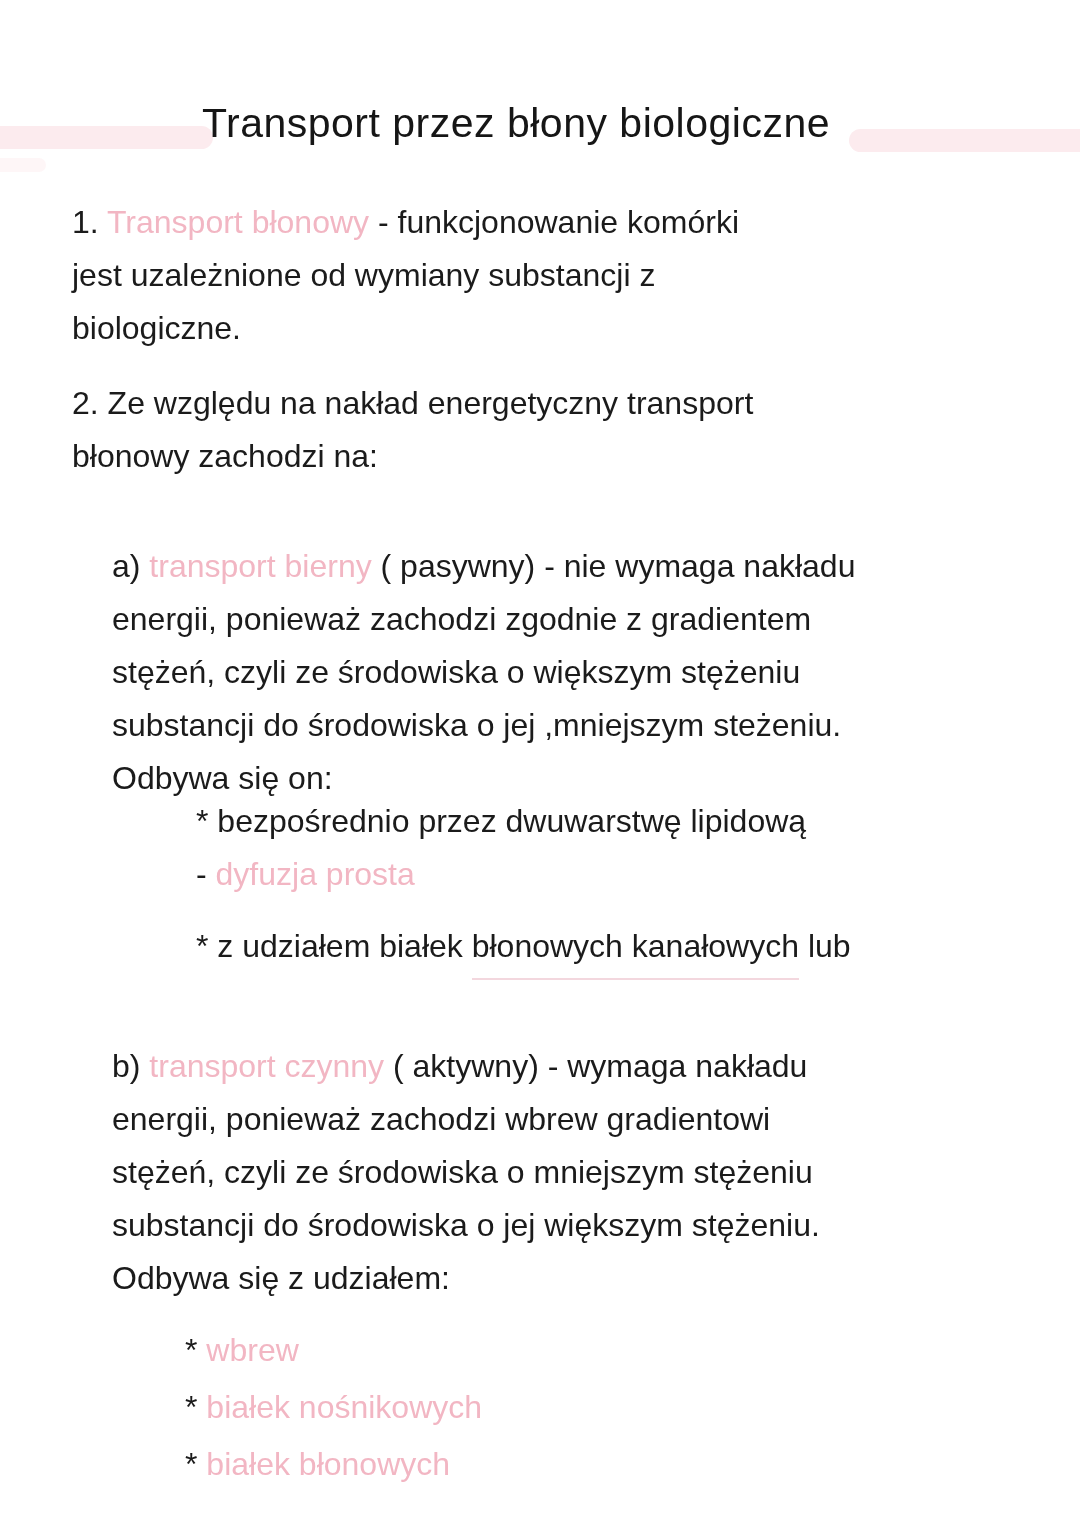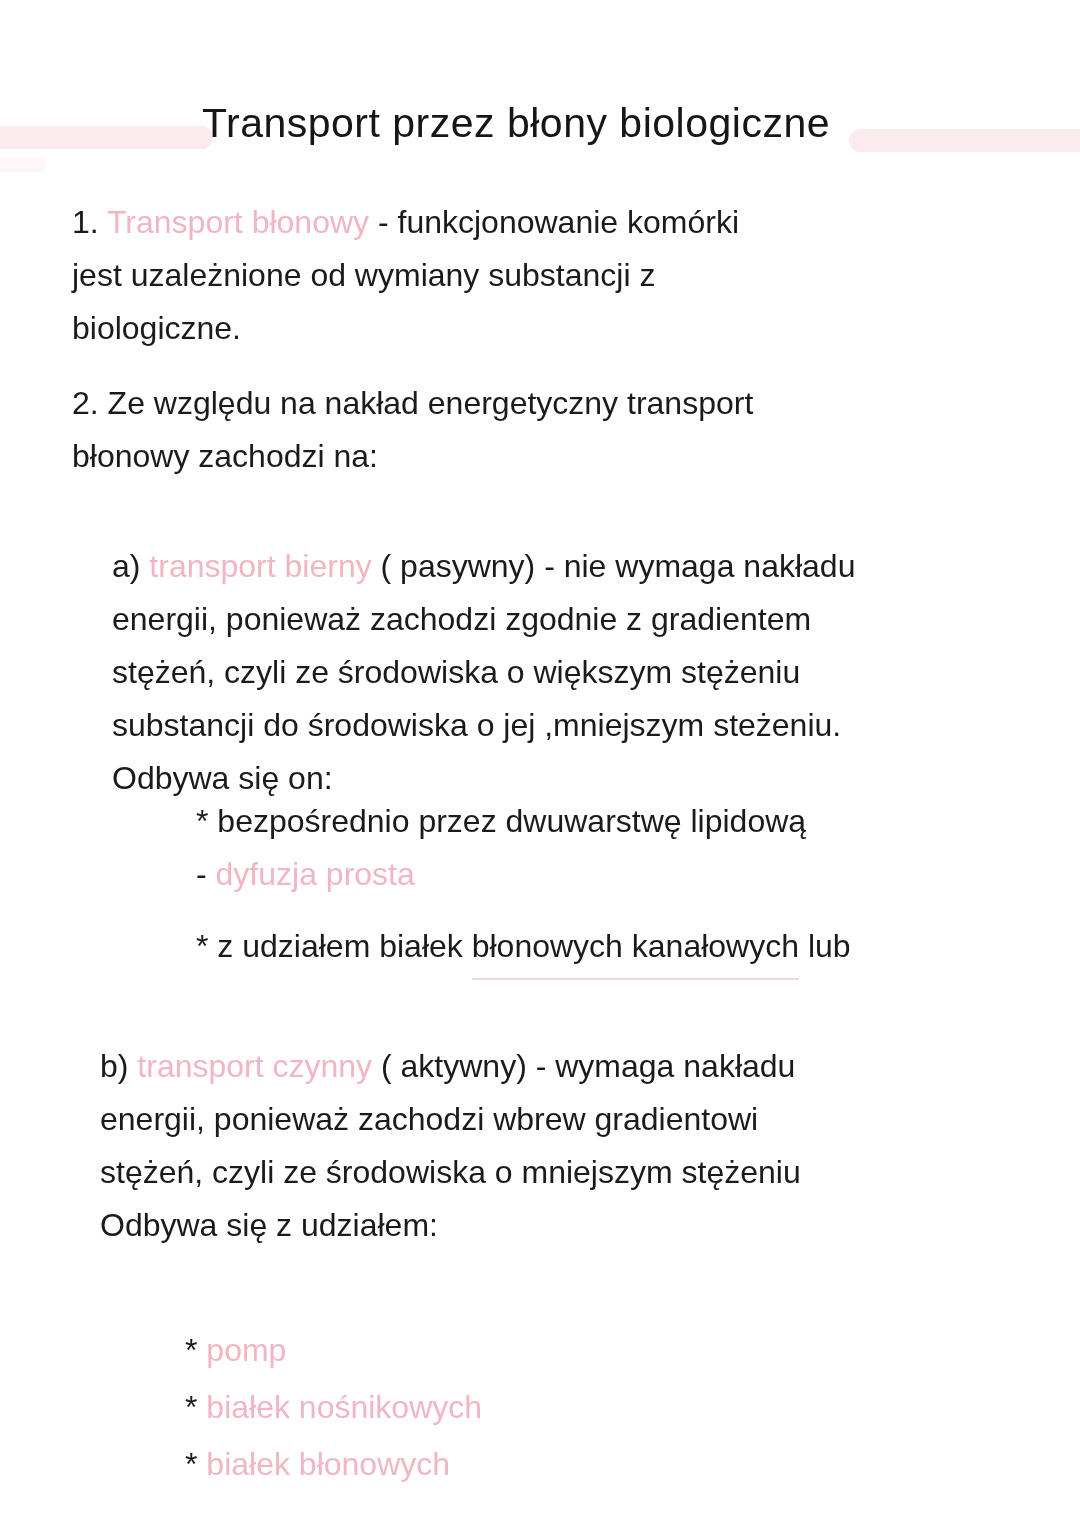--- a/index.html
+++ b/index.html
@@ -24,21 +24,21 @@
   
   .block{position:absolute;white-space:nowrap;z-index:1;}
   .line{font-size:32px;font-weight:300;line-height:53px;height:53px;}
   .pink{color:var(--pink-text,#f2b6c3);}
   .u{border-bottom:2px solid var(--underline,#f3d7de);padding-bottom:14px;}
   .b-p1{left:72px;top:196px;}
   .b-p2{left:72px;top:377px;}
   .b-a{left:112px;top:492px;margin-top:48px;}
   .b-a1{left:196px;top:795px;}
   .b-a2{left:196px;top:920px;}
-  .b-b{left:100px;top:1040px;}
+  .b-b{left:112px;top:1040px;}
   .b-bl{left:185px;top:1322px;}
   .b-bl .line{line-height:57px;height:57px;}
 </style>
 </head>
 <body>
 
 <div class="band band-left"></div>
 <div class="band band-right"></div>
 <div class="band-stub"></div>
 
@@ -64,19 +64,20 @@
     <div class="line"><span>* bezpośrednio przez dwuwarstwę lipidową</span></div>
     <div class="line"><span>- </span><span class="pink">dyfuzja prosta</span></div>
   </div>
 <div class="block b-a2">
     <div class="line"><span>* z udziałem białek </span><span class="u">błonowych kanałowych</span><span> lub</span></div>
   </div>
 <div class="block b-b">
     <div class="line"><span>b) </span><span class="pink">transport czynny</span><span> ( aktywny) - wymaga nakładu</span></div>
     <div class="line"><span>energii, ponieważ zachodzi wbrew gradientowi</span></div>
     <div class="line"><span>stężeń, czyli ze środowiska o mniejszym stężeniu</span></div>
+    <div class="line"><span>substancji do środowiska o jej większym stężeniu.</span></div>
     <div class="line"><span>Odbywa się z udziałem:</span></div>
   </div>
 <div class="block b-bl">
-    <div class="line"><span>* </span><span class="pink">pomp</span></div>
+    <div class="line"><span>* </span><span class="pink">wbrew</span></div>
     <div class="line"><span>* </span><span class="pink">białek nośnikowych</span></div>
     <div class="line"><span>* </span><span class="pink">białek błonowych</span></div>
   </div>
 
 </body></html>

